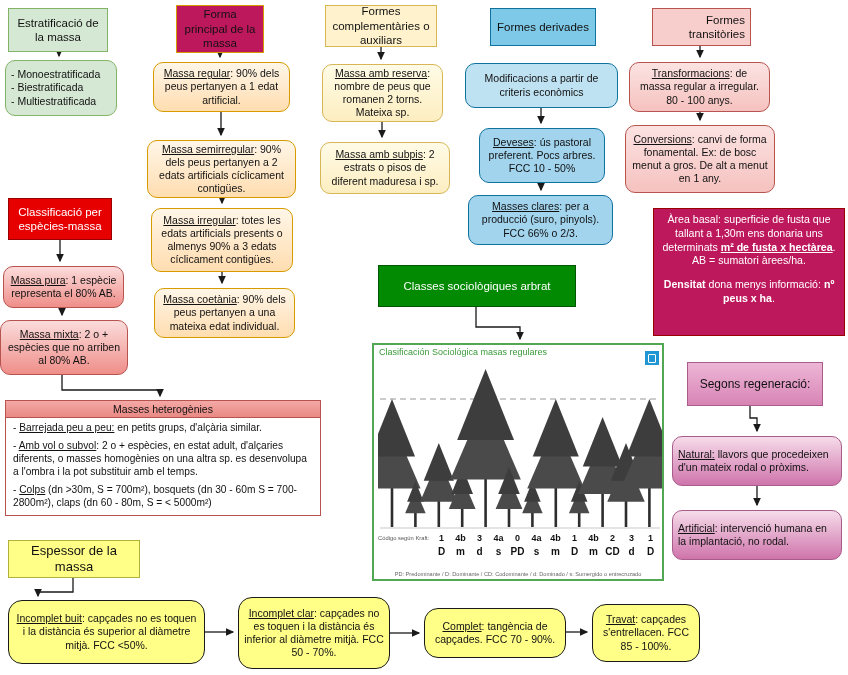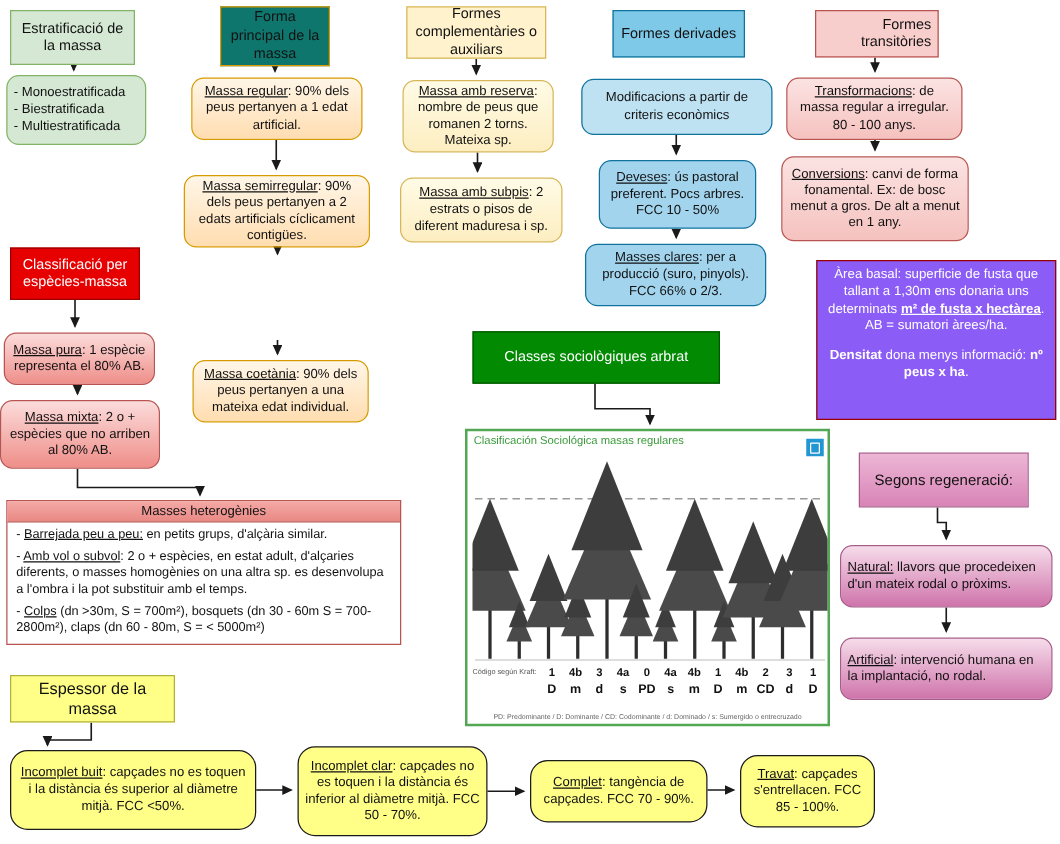--- a/index.html
+++ b/index.html
@@ -8,21 +8,21 @@
   .bx{position:absolute;box-sizing:border-box;display:flex;align-items:center;justify-content:center;
       text-align:center;font-size:10.5px;line-height:1.25;padding:2px 5px;border:1px solid #888;background:#fff;}
   .hdr{font-size:11.5px;}
   .r{border-radius:10px;}
   .r14{border-radius:14px;}
   .u{text-decoration:underline;}
   .b{font-weight:bold;}
   .left{text-align:left;justify-content:flex-start;}
   
   .green-l{background:#d5e8d4;border-color:#82b366;}
-  .orange-h{background:#0f766e;border-color:#d79b00;}
+  .orange-h{background:#be185d;border-color:#d79b00;}
   .orange-s{background:linear-gradient(#fff6e8,#ffddb0);border-color:#d79b00;}
   .yellow-h{background:#fff2cc;border-color:#d6b656;}
   .yellow-s{background:linear-gradient(#fffbe6,#fdeec1);border-color:#d6b656;}
   .blue-h{background:#7fc9e8;border-color:#10739e;}
   .blue-l{background:#bfe2f3;border-color:#10739e;}
   .blue-m{background:#a2d4ee;border-color:#10739e;}
   .pink-h{background:#f8cecc;border-color:#b85450;}
   .pink-s{background:linear-gradient(#fbe3e2,#f5c2bf);border-color:#b85450;}
   .red-solid{background:#e60000;border-color:#990000;color:#fff;}
   .redpink-s{background:linear-gradient(#fbdcdb,#ef8e89);border-color:#b85450;}
@@ -30,21 +30,21 @@
   .mag-h{background:linear-gradient(#edb6d6,#d884b6);border-color:#a85c8a;}
   .mag-s{background:linear-gradient(#f6dcea,#cf74ab);border-color:#a85c8a;}
   .yel-hdr{background:#ffff88;border-color:#b1b13e;font-size:13px;}
   .yel-s{background:#ffff88;border-color:#1a1a1a;}
   
   #het{position:absolute;left:5px;top:400px;width:316px;height:116px;border:1px solid #b85450;background:#fff;box-sizing:border-box;}
   #het .strip{background:linear-gradient(#f4a9a6,#e98984);border-bottom:1px solid #b85450;font-size:10.5px;text-align:center;padding:2px 0;}
   #het .bod{padding:3px 7px;font-size:10.2px;line-height:1.28;text-align:left;}
   #het .bod p{margin:0 0 5px 0;}
   
-  #area{position:absolute;left:653px;top:208px;width:192px;height:128px;background:#8b5cf6;border:1px solid #990000;
+  #area{position:absolute;left:653px;top:208px;width:192px;height:128px;background:#be185d;border:1px solid #990000;
         color:#fff;font-size:10.6px;line-height:1.3;text-align:center;padding:4px 6px;box-sizing:border-box;}
   #area p{margin:0 0 10px 0;}
   
   #imgframe{position:absolute;left:372px;top:343px;width:292px;height:238px;border:2px solid #52a852;background:#fff;box-sizing:border-box;}
   #img-title{position:absolute;left:5px;top:2px;font-size:9px;color:#3a9a3a;}
   #expand-ic{position:absolute;right:3px;top:6px;width:14px;height:14px;background:#2196d3;display:flex;align-items:center;justify-content:center;cursor:pointer;}
   #expand-ic span{display:block;width:6px;height:7px;border:1.2px solid #fff;border-radius:1px;}
   #trees-wrap{position:absolute;left:4px;top:16px;width:284px;height:170px;}
   #kraft{position:absolute;left:2px;top:188px;width:286px;font-size:9px;font-weight:bold;}
   #kraft .lab{position:absolute;left:2px;top:2px;width:52px;font-size:5.8px;font-weight:normal;color:#555;text-align:left;line-height:1.1;}
@@ -98,20 +98,23 @@
   </div>
 
   <div class="bx hdr orange-h" style="left:176px;top:5px;width:88px;height:48px;">
     <span>Forma principal de la massa</span>
   </div>
   <div class="bx r orange-s" style="left:153px;top:62px;width:137px;height:50px;">
     <span><span class="u">Massa regular</span><span>: 90% dels peus pertanyen a 1 edat artificial.</span></span>
   </div>
   <div class="bx r orange-s" style="left:147px;top:140px;width:149px;height:58px;">
     <span><span class="u">Massa semirregular</span><span>: 90% dels peus pertanyen a 2 edats artificials cíclicament contigües.</span></span>
+  </div>
+  <div class="bx r orange-s" style="left:151px;top:208px;width:142px;height:64px;">
+    <span><span class="u">Massa irregular</span><span>: totes les edats artificials presents o almenys 90% a 3 edats cíclicament contigües.</span></span>
   </div>
   <div class="bx r orange-s" style="left:154px;top:288px;width:141px;height:50px;">
     <span><span class="u">Massa coetània</span><span>: 90% dels peus pertanyen a una mateixa edat individual.</span></span>
   </div>
 
   <div class="bx hdr yellow-h" style="left:325px;top:5px;width:112px;height:42px;">
     <span>Formes complementàries o auxiliars</span>
   </div>
   <div class="bx r yellow-s" style="left:322px;top:64px;width:121px;height:58px;">
     <span><span class="u">Massa amb reserva</span><span>: nombre de peus que romanen 2 torns. Mateixa sp.</span></span>

